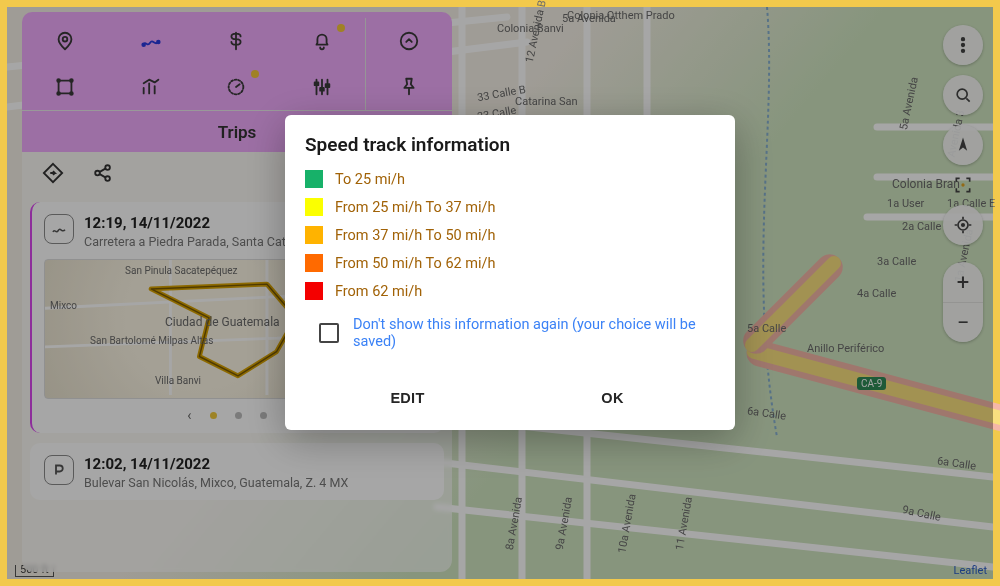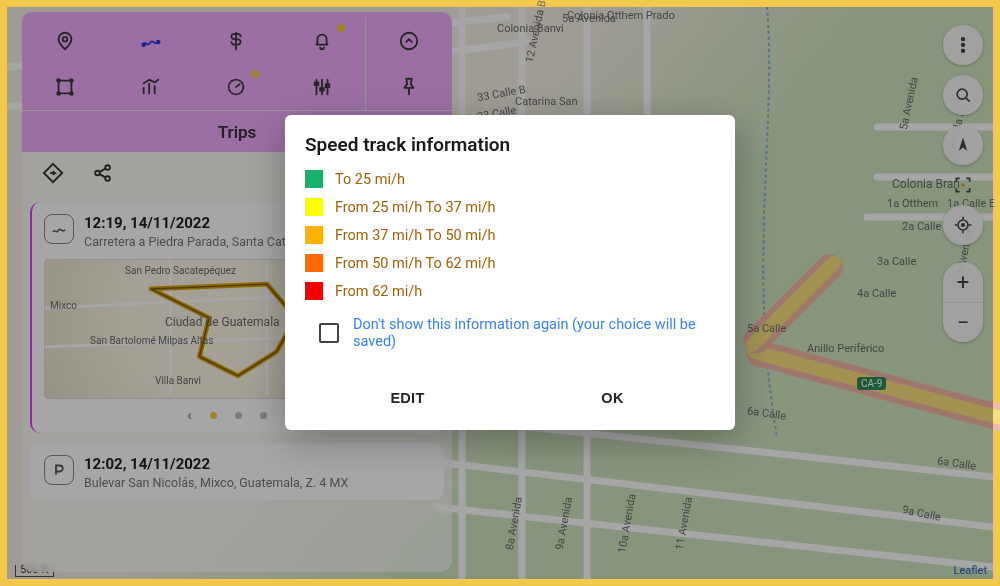--- a/index.html
+++ b/index.html
@@ -160,21 +160,21 @@
     <div class="highway" style="left:740px; top:330px; width:130px; transform:rotate(-45deg); transform-origin:left center;">
       <div class="highway-core"></div>
     </div>
     <div class="shield" style="left:850px; top:370px;">CA-9</div>
 
     <span class="label" style="left:560px; top:2px;">Colonia Otthem Prado</span>
     <span class="label" style="left:490px; top:15px;">Colonia Banvi</span>
     <span class="label" style="left:508px; top:88px;">Catarina San</span>
     <span class="label" style="left:885px; top:170px; font-size:12px;">Colonia Bran</span>
     <span class="label" style="left:800px; top:335px;">Anillo Periférico</span>
-    <span class="label" style="left:880px; top:190px;">1a Otthem</span>
+    <span class="label" style="left:880px; top:190px;">1a User</span>
     <span class="label" style="left:940px; top:190px;">1a Calle E</span>
     <span class="label" style="left:895px; top:213px;">2a Calle</span>
     <span class="label" style="left:870px; top:248px;">3a Calle</span>
     <span class="label" style="left:850px; top:280px;">4a Calle</span>
     <span class="label" style="left:740px; top:315px;">5a Calle</span>
     <span class="label" style="left:740px; top:400px; transform:rotate(8deg);">6a Calle</span>
     <span class="label" style="left:930px; top:450px; transform:rotate(8deg);">6a Calle</span>
     <span class="label" style="left:895px; top:500px; transform:rotate(12deg);">9a Calle</span>
     <span class="label" style="left:497px; top:18px; transform:rotate(-78deg);">12 Avenida B</span>
     <span class="label" style="left:555px; top:5px;">5a Avenida</span>
@@ -337,21 +337,21 @@
           <svg class="route" viewBox="0 0 400 140" preserveAspectRatio="none">
             <g stroke="#fff" stroke-width="3" fill="none">
               <path d="M0 50 L400 30 M0 90 L400 75 M130 0 L130 140 M230 0 L230 140"></path>
             </g>
             <path d="M110 30 L230 25 L260 60 L240 95 L200 120 L160 100 L170 60 Z" fill="none" stroke="#d9a300" stroke-width="5" stroke-linejoin="round"></path>
             <path d="M110 30 L230 25 L260 60 L240 95 L200 120 L160 100 L170 60 Z" fill="none" stroke="#7a5a00" stroke-width="1.5" stroke-linejoin="round"></path>
           </svg>
           <span class="tlabel" style="left:120px; top:55px; font-size:12px;">Ciudad de Guatemala</span>
           <span class="tlabel" style="left:110px; top:115px;">Villa Banvi</span>
           <span class="tlabel" style="left:5px; top:40px;">Mixco</span>
-          <span class="tlabel" style="left:80px; top:5px;">San Pedro Sacatepéquez</span>
+          <span class="tlabel" style="left:80px; top:5px;">San Pinula Sacatepéquez</span>
           <span class="tlabel" style="left:45px; top:75px;">San Bartolomé Milpas Altas</span>
           <span class="tlabel" style="left:240px; top:20px;">Zona</span>
         </div>
         <div class="pager">
           <span>‹</span>
           <span class="pdot on"></span>
           <span class="pdot"></span>
           <span class="pdot"></span>
           <span>›</span>
         </div>

